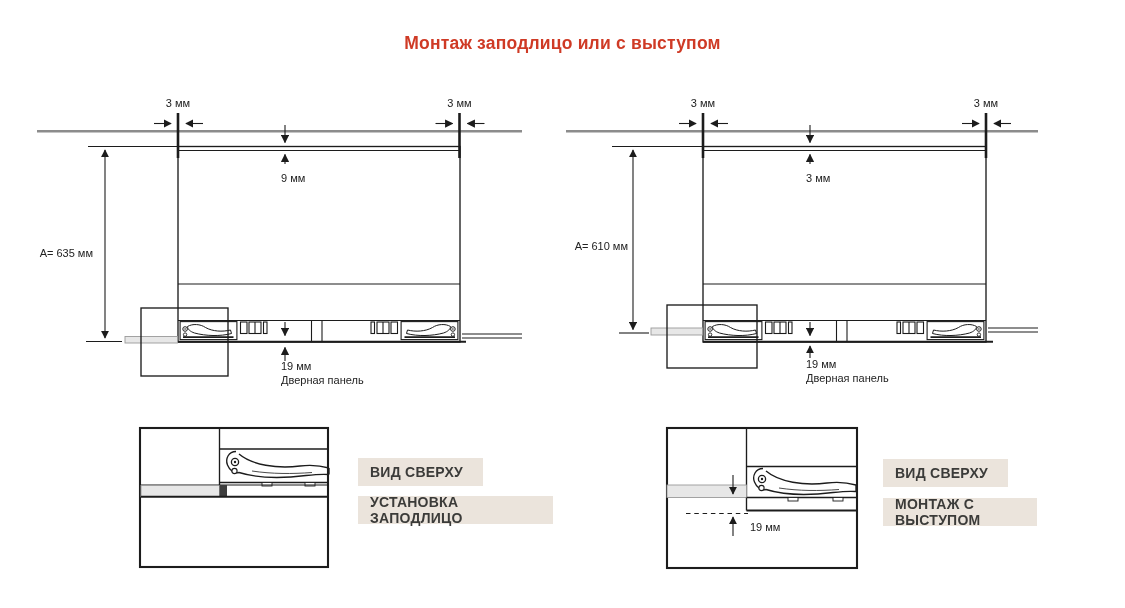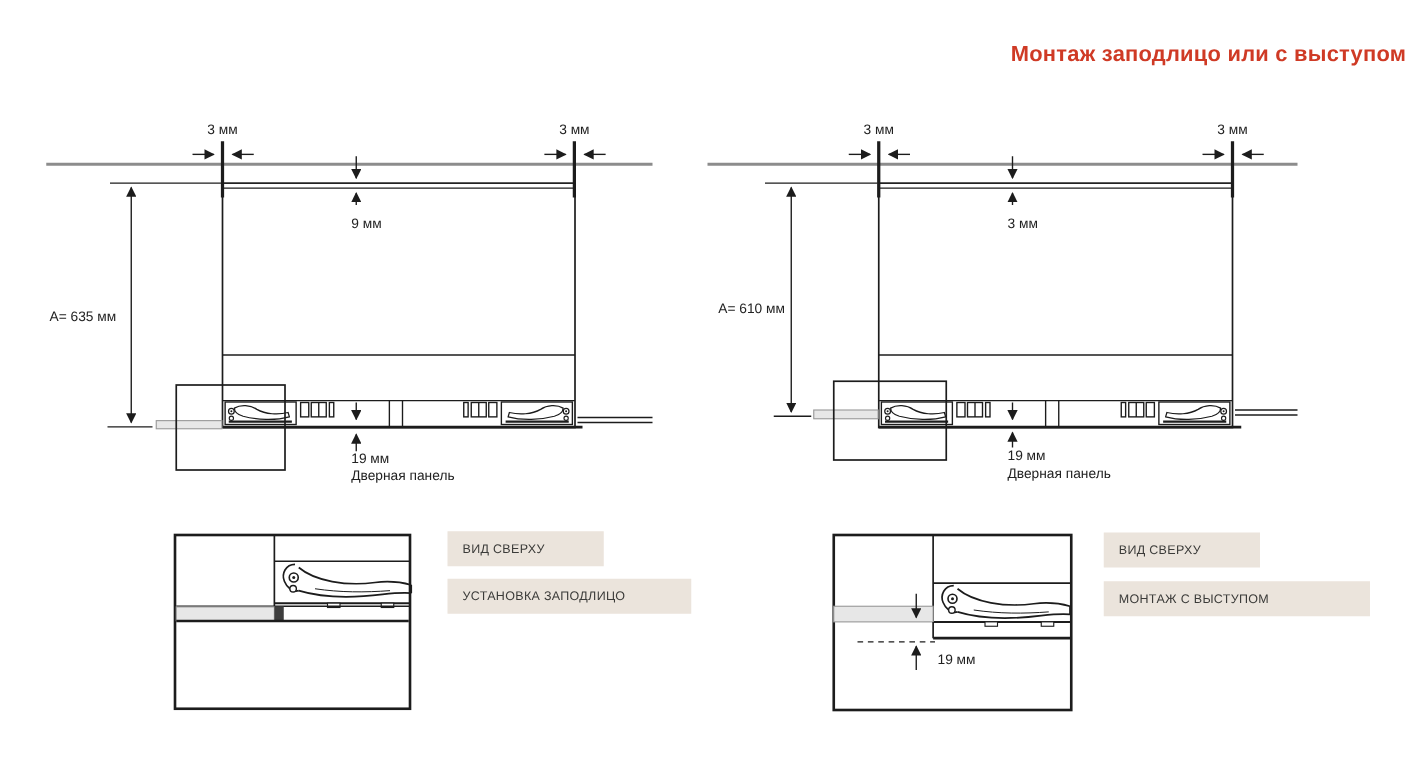--- a/index.html
+++ b/index.html
@@ -2,36 +2,36 @@
 <html style="--title-red: #cf3a25; --chip-bg: #ebe4dc; --chip-text: #3b3b39; --line-gray: #8c8c8c; --surface: #e7e7e7; --dark-block: #3d3d3d; --ink: #1c1c1c;"><head>
 <meta charset="utf-8">
 <style>
   :root{
     --title-red:#cf3a25; --chip-bg:#ebe4dc; --chip-text:#3b3b39;
     --line-gray:#8c8c8c; --surface:#e7e7e7; --dark-block:#3d3d3d; --ink:#1c1c1c;
   }
   html,body{margin:0;padding:0;background:#fff;}
   body{font-family:"Liberation Sans",sans-serif;}
   .stage{position:relative;width:1125px;height:608px;background:#fff;overflow:hidden;}
-  .title{position:absolute;top:33px;left:0;width:100%;text-align:right;
+  .title{position:absolute;top:33px;left:0;width:100%;text-align:center;
          font-size:17.5px;font-weight:bold;color:var(--title-red);letter-spacing:.2px;}
   svg{position:absolute;top:0;left:0;}
   .ln{stroke:var(--ink);fill:none;}
   .w1{stroke-width:1.1;} .w13{stroke-width:1.35;} .w15{stroke-width:1.6;}
   .w2{stroke-width:2.1;} .w25{stroke-width:2.6;}
   .grayline{stroke:var(--line-gray);stroke-width:2.4;fill:none;}
   .dimline{stroke:var(--ink);stroke-width:1.1;fill:none;}
   .arrfill{fill:var(--ink);}
   .whitefill{fill:#fff;stroke:var(--ink);}
   .surf{fill:var(--surface);stroke:#9a9a9a;stroke-width:.9;}
   .darkblk{fill:var(--dark-block);stroke:none;}
   .dim-label{font-family:"Liberation Sans",sans-serif;font-size:11px;fill:#222;}
   .chip{position:absolute;background:var(--chip-bg);color:var(--chip-text);
-        font-size:10px;font-weight:normal;letter-spacing:.25px;
-        display:flex;align-items:center;padding-left:12px;box-sizing:border-box;}
+        font-size:14px;font-weight:bold;letter-spacing:.25px;
+        display:flex;align-items:center;padding-left:12px;box-sizing:border-box;margin-top:33px;}
 </style>
 </head>
 <body>
 
 <div class="stage">
 
   <div class="title">Монтаж заподлицо или с выступом</div>
 
   <svg width="1125" height="608" viewBox="0 0 1125 608">
     <defs>
@@ -218,14 +218,14 @@
         <line x1="686" y1="513.5" x2="748" y2="513.5" class="dimline" stroke-dasharray="4.5,3.8"></line>
         <line x1="733" y1="536" x2="733" y2="517" class="dimline" marker-end="url(#arr)"></line>
       </g>
       <text x="750" y="531" class="dim-label">19 мм</text>
     </g>
   </svg>
 
   <div class="chip" style="left:358px;top:425px;width:125px;height:28px;">ВИД СВЕРХУ</div>
   <div class="chip" style="left:358px;top:463px;width:195px;height:28px;">УСТАНОВКА ЗАПОДЛИЦО</div>
   <div class="chip" style="left:883px;top:426px;width:125px;height:28px;">ВИД СВЕРХУ</div>
-  <div class="chip" style="left:883px;top:465px;width:213px;height:28px;text-align:right;">МОНТАЖ С ВЫСТУПОМ</div>
+  <div class="chip" style="left:883px;top:465px;width:154px;height:28px;">МОНТАЖ С ВЫСТУПОМ</div>
 </div>
 
 </body></html>

